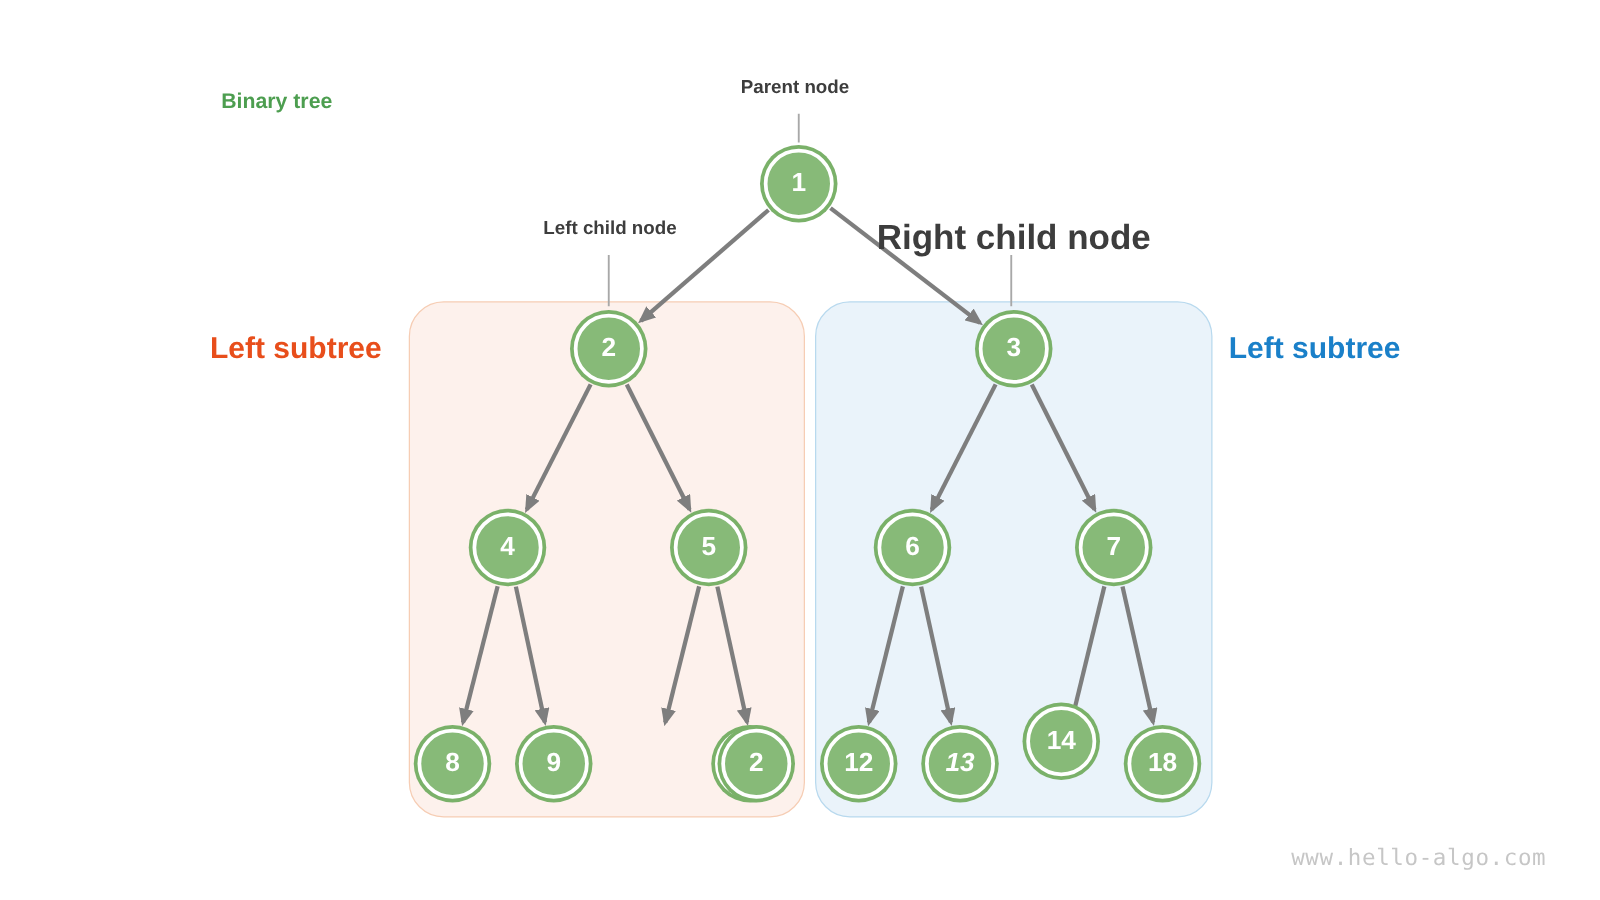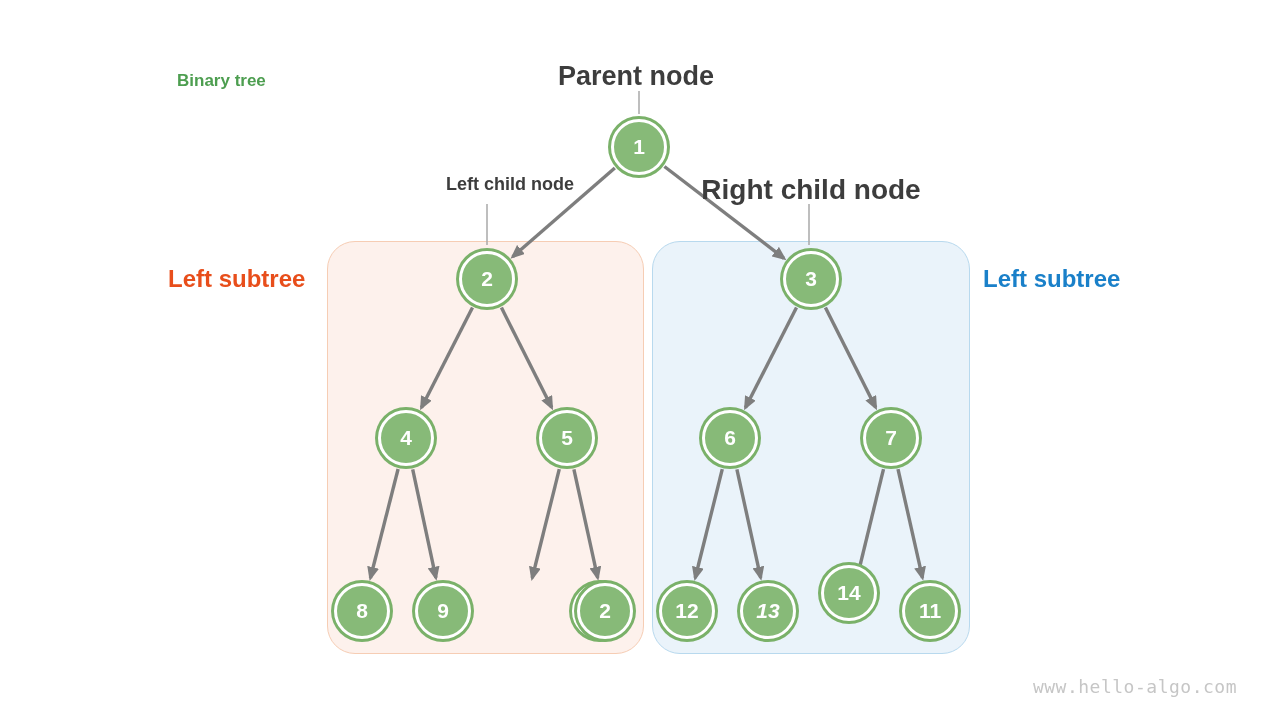--- a/index.html
+++ b/index.html
@@ -60,22 +60,22 @@
     z-index: 4;
     font-weight: bold;
     color: var(--c-label-text, #3d3d3d);
     white-space: nowrap;
   }
   .title {
     left: 177px; top: 71px;
     font-size: 17px;
     color: var(--c-title, #4d9e50);
   }
-  .parent-label   { left: 636px; top: 61px;  font-size: 27px; transform: translateX(-50%); }
-  .left-child-label  { left: 510px; top: 174px; font-size: 18px; transform: translateX(-50%); }
+  .parent-label   { left: 636px; top: 61px;  font-size: 15px; transform: translateX(-50%); }
+  .left-child-label  { left: 488px; top: 174px; font-size: 15px; transform: translateX(-50%); }
   .right-child-label { left: 811px; top: 174px; font-size: 28px; transform: translateX(-50%); }
   .left-subtree-label  { left: 168px; top: 265px; font-size: 24px; color: var(--c-left-subtree-text, #e84e1b); }
   .right-subtree-label { left: 983px; top: 265px; font-size: 24px; color: var(--c-right-subtree-text, #1a80c9); }
   .watermark {
     position: absolute;
     right: 43px; top: 676px;
     z-index: 4;
     font-family: "DejaVu Sans Mono", monospace;
     font-size: 18px;
     letter-spacing: 0.5px;
@@ -123,21 +123,21 @@
       <div class="tree-node" style="left: 539px; top: 410px;">5</div>
       <div class="tree-node" style="left: 702px; top: 410px;">6</div>
       <div class="tree-node" style="left: 863px; top: 410px;">7</div>
       <div class="tree-node" style="left: 334px; top: 583px;">8</div>
       <div class="tree-node" style="left: 415px; top: 583px;">9</div>
       <div class="tree-node" style="left: 524px; top: 583px; margin-left: 48px;">10</div>
       <div class="tree-node" style="left: 577px; top: 583px;">2</div>
       <div class="tree-node" style="left: 659px; top: 583px;">12</div>
       <div class="tree-node" style="left: 740px; top: 583px; font-style: italic;">13</div>
       <div class="tree-node" style="left: 821px; top: 565px;">14</div>
-      <div class="tree-node" style="left: 902px; top: 583px;">11</div>
+      <div class="tree-node" style="left: 902px; top: 583px;">18</div>
     </div>
 
   <div class="diagram-label title">Binary tree</div>
 
   <div class="diagram-label parent-label">Parent node</div>
 
   <div class="diagram-label left-child-label">Left child node</div>
 
   <div class="diagram-label right-child-label">Right child node</div>
 

